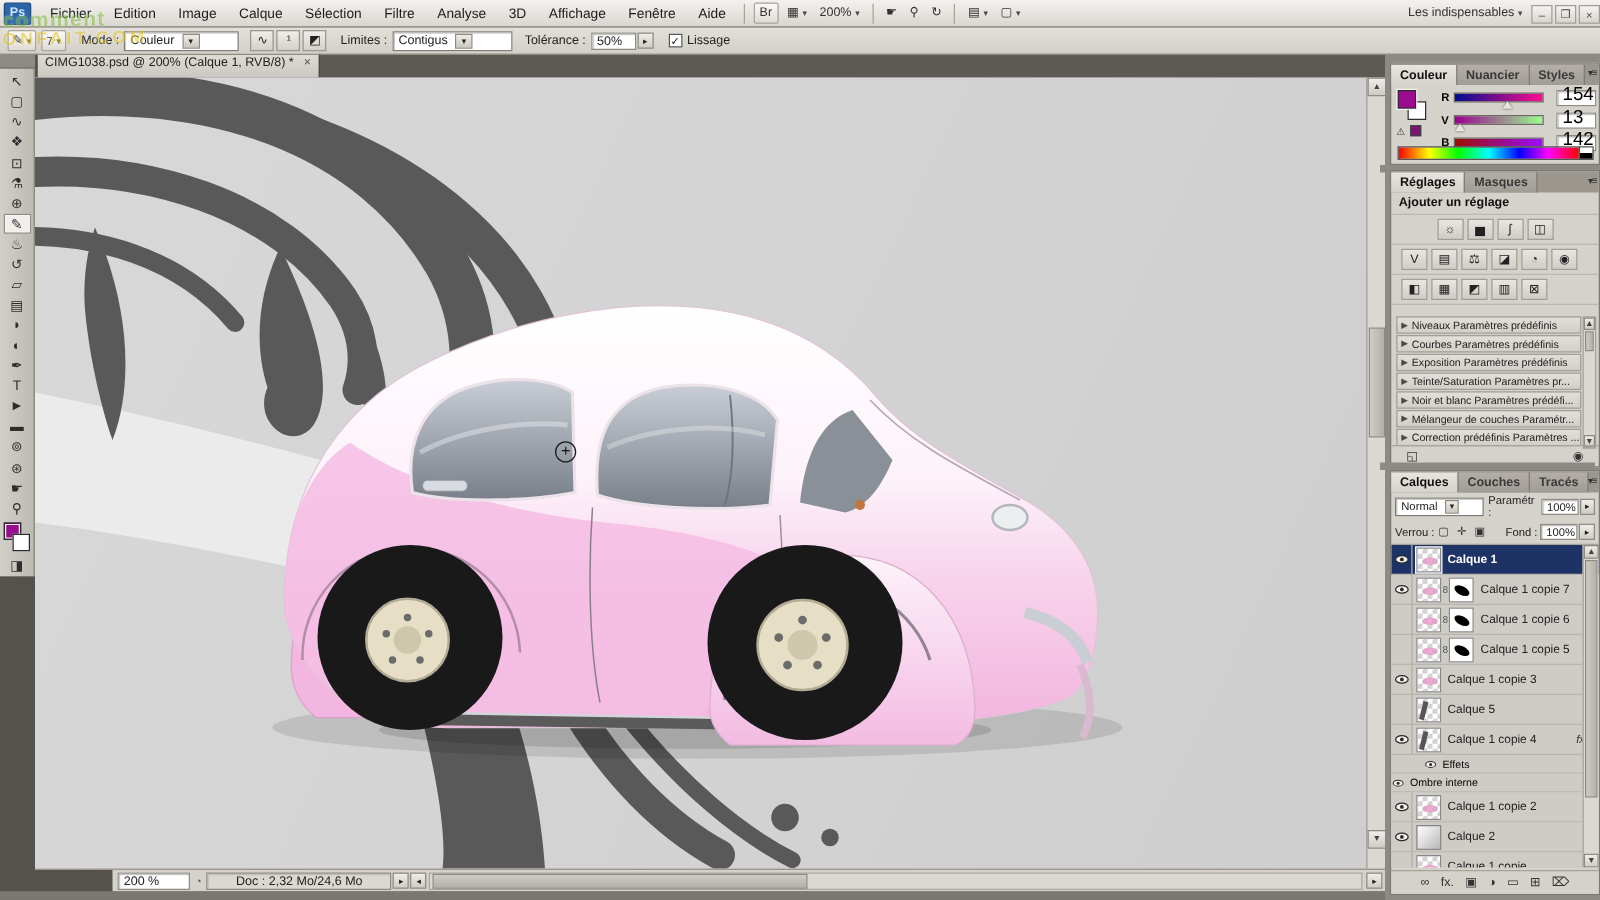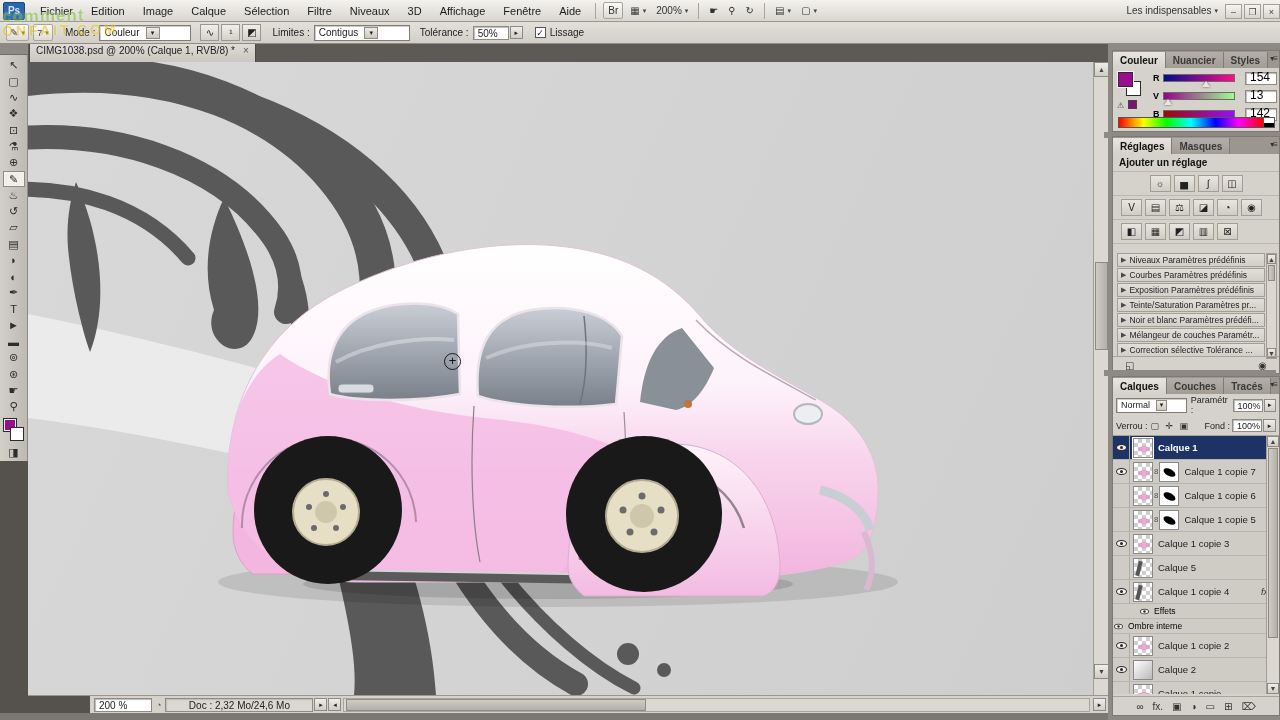--- a/index.html
+++ b/index.html
@@ -55,21 +55,21 @@
   .panel{position:absolute;left:4px;width:168px;background:#d5d2cc;border:1px solid #7e7a73;}
   .ptabs{height:17px;background:#9b978f;display:flex;align-items:flex-end;position:relative;}
   .ptab{height:16px;padding:0 7px;font-size:10px;font-weight:bold;color:#3a3a3a;background:linear-gradient(#b3afa8,#a19d95);border-right:1px solid #807c75;display:flex;align-items:center;}
   .ptab.active{background:linear-gradient(#e8e5df,#d5d2cc);color:#111;}
   .pmenu{position:absolute;right:2px;top:3px;font-size:8px;color:#333;letter-spacing:-1px;}
   
   .ch-row{display:flex;align-items:center;height:16px;margin:2px 4px 0 40px;position:relative;}
   .ch-label{width:10px;font-size:9px;font-weight:bold;}
   .ch-track{width:72px;height:8px;border:1px solid #6f6b64;position:relative;}
   .ch-marker{position:absolute;bottom:-6px;width:0;height:0;border-left:4px solid transparent;border-right:4px solid transparent;border-bottom:6px solid #e8e5df;filter:drop-shadow(0 0 1px #555);}
-  .ch-val{margin-left:auto;width:32px;height:13px;font-size:12px;}
+  .ch-val{margin-left:auto;width:32px;height:13px;font-size:15px;}
   #spectrum{position:absolute;left:5px;bottom:4px;width:146px;height:11px;border:1px solid #555;background:linear-gradient(90deg,#f00,#ff0 17%,#0f0 33%,#0ff 50%,#00f 67%,#f0f 83%,#f00);}
   #spec-bw{position:absolute;right:4px;bottom:4px;width:12px;height:11px;border:1px solid #555;background:linear-gradient(#fff 50%,#000 50%);}
   
   .adj-row{display:flex;justify-content:flex-start;gap:3px;padding:3px 8px;border-bottom:1px solid #bcb8b1;}
   .adj-btn{width:21px;height:17px;border:1px solid #a29e96;background:linear-gradient(#e9e6e0,#d0cdc7);display:flex;align-items:center;justify-content:center;font-size:10px;color:#222;}
   #preset-list{position:absolute;left:4px;top:116px;width:148px;}
   .preset{height:14px;background:linear-gradient(#e2dfd9,#d2cfc9);border:1px solid #a29e96;margin-bottom:1px;display:flex;align-items:center;font-size:8.5px;color:#222;padding:0 3px;white-space:nowrap;overflow:hidden;}
   .preset .tri{font-size:7px;color:#4a4a4a;margin-right:3px;}
   #preset-sb{position:absolute;right:2px;top:116px;width:11px;height:106px;background:#dbd8d2;border:1px solid #a39f97;}
   #reg-bottom{position:absolute;left:0;bottom:0;width:100%;height:17px;border-top:1px solid #a8a49c;display:flex;align-items:center;justify-content:space-between;padding:0 12px;font-size:10px;color:#333;}
@@ -99,21 +99,21 @@
 
 <div id="menubar" class="abs">
   <div id="ps-logo">Ps</div>
   <div id="menubar-items" style="display:flex;">
       <div class="menu-item">Fichier</div>
       <div class="menu-item">Edition</div>
       <div class="menu-item">Image</div>
       <div class="menu-item">Calque</div>
       <div class="menu-item">Sélection</div>
       <div class="menu-item">Filtre</div>
-      <div class="menu-item">Niveaux</div>
+      <div class="menu-item">Analyse</div>
       <div class="menu-item">3D</div>
       <div class="menu-item">Affichage</div>
       <div class="menu-item">Fenêtre</div>
       <div class="menu-item">Aide</div>
     </div>
   <span class="tb-sep"></span>
   <div class="tb-btn">Br</div>
   <div class="tb-flat">
       <span>▦</span>
       <span class="dd">▾</span>
@@ -445,21 +445,21 @@
         <div class="preset">
           <span class="tri">▶</span>
           <span>Noir et blanc Paramètres prédéfi...</span>
         </div>
         <div class="preset">
           <span class="tri">▶</span>
           <span>Mélangeur de couches Paramétr...</span>
         </div>
         <div class="preset">
           <span class="tri">▶</span>
-          <span>Correction sélective Tolérance ...</span>
+          <span>Correction prédéfinis Paramètres ...</span>
         </div>
       </div>
     <div id="preset-sb">
       <div class="sb-btn" style="height:10px">▲</div>
       <div style="height:16px;background:linear-gradient(90deg,#cfccc6,#b3b0aa);border:1px solid #8f8b83;margin:1px"></div>
       <div class="sb-btn" style="height:10px;position:absolute;bottom:0;width:100%">▼</div>
     </div>
     <div id="reg-bottom">
         <span>◱</span>
         <span>◉</span>

